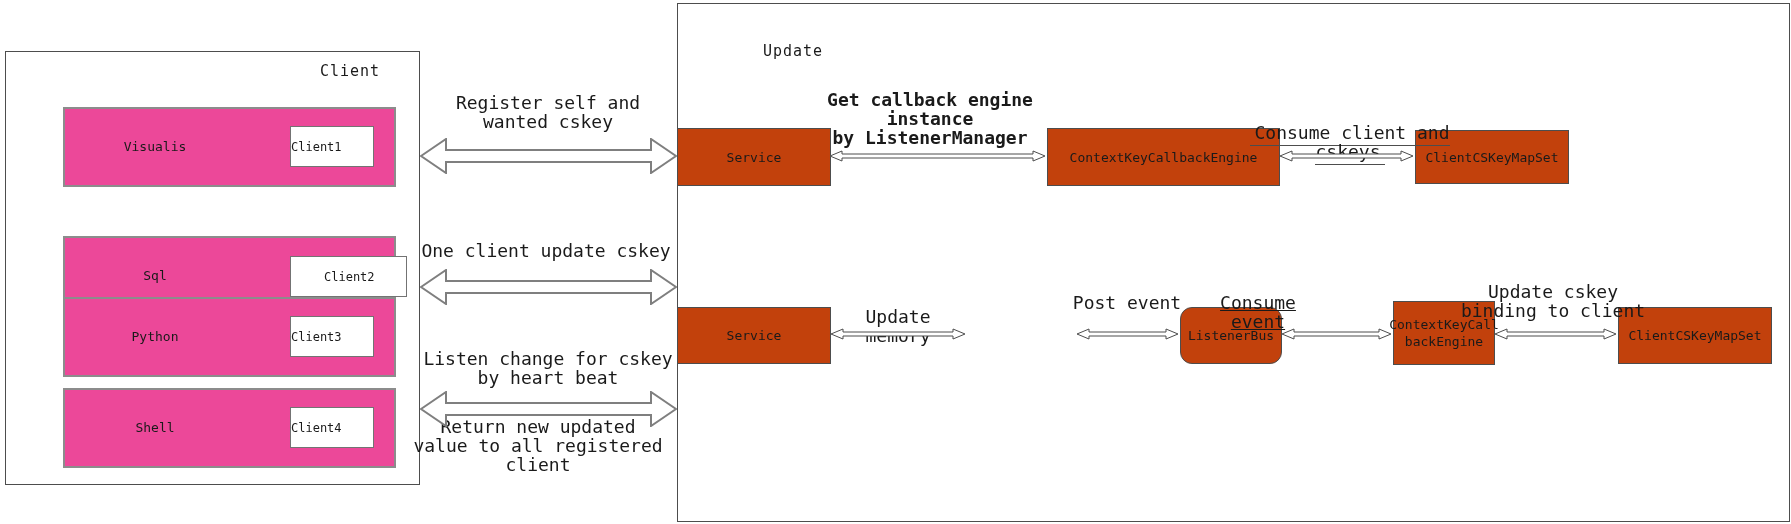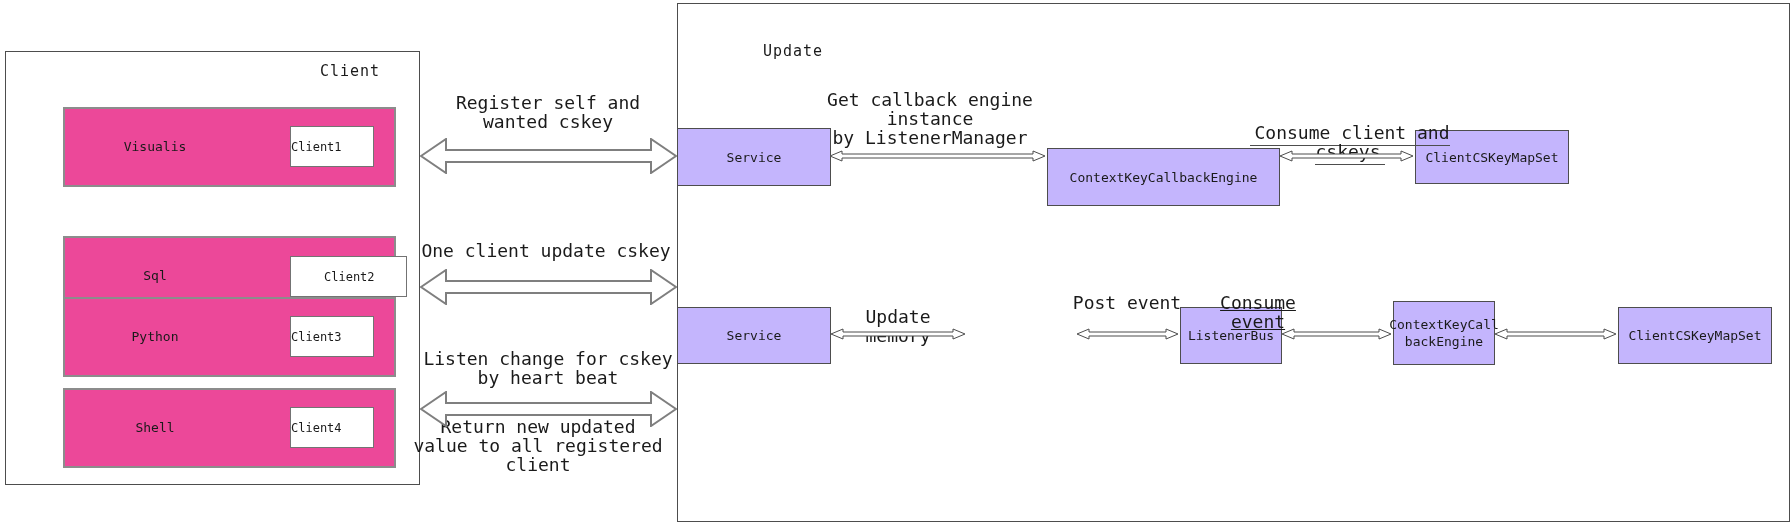--- a/index.html
+++ b/index.html
@@ -3,21 +3,21 @@
 <meta charset="utf-8">
 <style>
   html,body{margin:0;padding:0;background:#ffffff;}
   #canvas{position:relative;width:1791px;height:524px;background:#ffffff;
           font-family:"DejaVu Sans Mono", monospace;color:#1a1a1a;overflow:hidden;}
   .abs{position:absolute;}
   .outline{border:1px solid #4d4d4d;background:#ffffff;}
   .gray-row{border:2px solid #8c8c8c;background:#ec4899;}
   .tagbox{border:1px solid #737373;background:#ffffff;text-align:center;
           font-size:12px;display:flex;align-items:center;justify-content:flex-start;}
-  .nodebox{border:1px solid #4d4d4d;background:#c4b5fd;display:flex;
+  .nodebox{border:1px solid #4d4d4d;background:#c2410c;display:flex;
            align-items:center;justify-content:center;font-size:13px;text-align:center;
            white-space:pre-line;line-height:17px;}
   .lbl{font-size:18px;line-height:19px;text-align:center;white-space:pre-line;}
   .title{font-size:15px;text-align:center;letter-spacing:1px;}
   .rowname{font-size:13px;text-align:center;}
   .uline{border-bottom:1px solid #4d4d4d;padding:0 4px 2px 4px;}
   svg{display:block;}
 </style>
 </head>
 <body>
@@ -54,38 +54,40 @@
     <div class="abs tagbox" style="left:225px;top:17px;width:82px;height:39px;">
       <span>Client4</span>
     </div>
   </div>
 
   <div class="abs outline" style="left:677px;top:3px;width:1111px;height:517px;"></div>
 
   <div class="abs title" style="left:728px;top:42px;width:130px;">Update</div>
 
   <div class="abs nodebox" style="left:677px;top:128px;width:152px;height:56px;">Service</div>
-  <div class="abs nodebox" style="left:1047px;top:128px;width:231px;height:56px;margin-top:20px;">ContextKeyCallbackEngine</div>
+  <div class="abs nodebox" style="left:1047px;top:128px;width:231px;height:56px;">ContextKeyCallbackEngine</div>
   <div class="abs nodebox" style="left:1415px;top:130px;width:152px;height:52px;">ClientCSKeyMapSet</div>
 
-  <div class="abs lbl" style="left:790px;top:90px;width:280px;">Get callback engine instance
+  <div class="abs lbl" style="left:790px;top:90px;width:280px;font-weight:bold;">Get callback engine instance
 by ListenerManager</div>
   <div class="abs lbl" style="left:1225px;top:104px;width:250px;">
     <span class="uline">Consume client and cskeys</span>
   </div>
 
   <div class="abs nodebox" style="left:677px;top:307px;width:152px;height:55px;">Service</div>
-  <div class="abs nodebox" style="left:1180px;top:307px;width:100px;height:55px;">ListenerBus</div>
+  <div class="abs nodebox" style="left:1180px;top:307px;width:100px;height:55px;border-radius:12px;">ListenerBus</div>
   <div class="abs nodebox" style="left:1393px;top:301px;width:100px;height:62px;">ContextKeyCall
 backEngine</div>
   <div class="abs nodebox" style="left:1618px;top:307px;width:152px;height:55px;">ClientCSKeyMapSet</div>
 
   <div class="abs lbl" style="left:828px;top:307px;width:140px;">Update memory</div>
   <div class="abs lbl" style="left:1057px;top:293px;width:140px;">Post event</div>
   <div class="abs lbl" style="left:1188px;top:293px;width:140px;text-decoration:underline;">Consume event</div>
+  <div class="abs lbl" style="left:1433px;top:282px;width:240px;">Update cskey
+binding to client</div>
 
   <div class="abs lbl" style="left:418px;top:93px;width:260px;">Register self and
 wanted cskey</div>
   <div class="abs lbl" style="left:416px;top:241px;width:260px;">One client update cskey</div>
   <div class="abs lbl" style="left:398px;top:417px;width:280px;">Return new updated
 value to all registered
 client</div>
   <div class="abs lbl" style="left:418px;top:349px;width:260px;">Listen change for cskey
 by heart beat</div>
 

